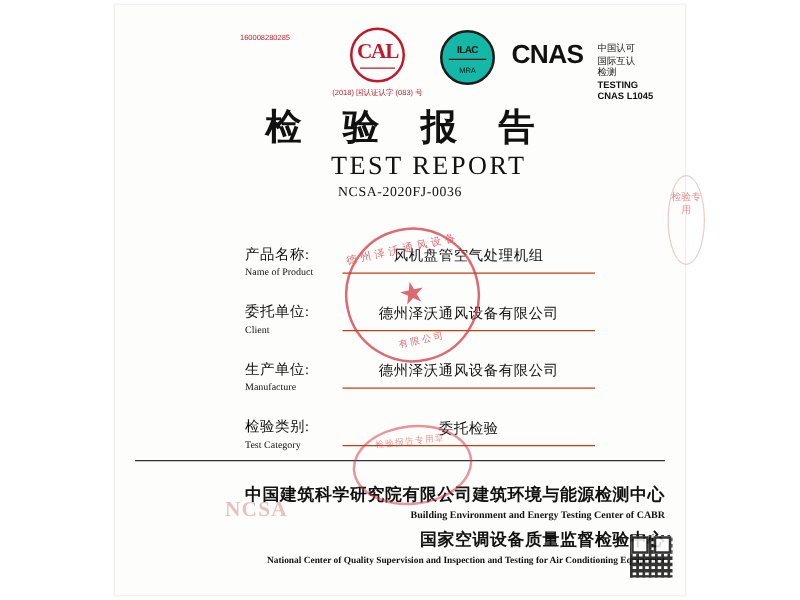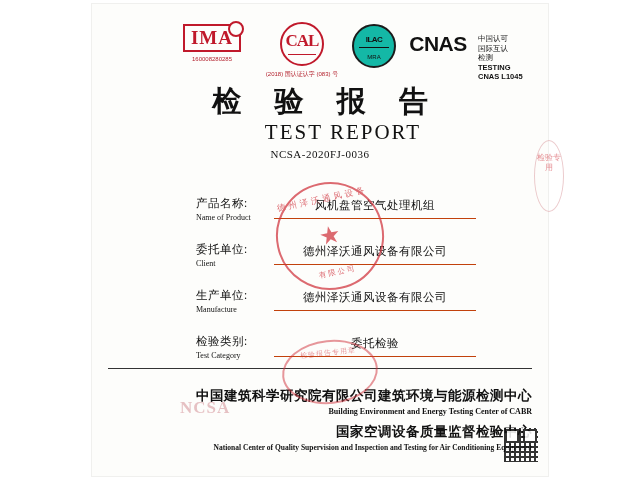--- a/index.html
+++ b/index.html
@@ -391,21 +391,20 @@
 </style>
 </head>
 <body>
 
 <div id="page">
   <div class="sheet"></div>
 
   <div class="marks">
 
     <div class="mark mark-ima">
-      <span class="ima-box">IMA</span>
       <div class="mark-caption">160008280285</div>
     </div>
 
     <div class="mark mark-cal">
       <div class="cal-circle">
         <div class="cal-inner">CAL</div>
         <div class="cal-bar"></div>
       </div>
       <div class="mark-caption">(2018) 国认证认字 (083) 号</div>
     </div>

